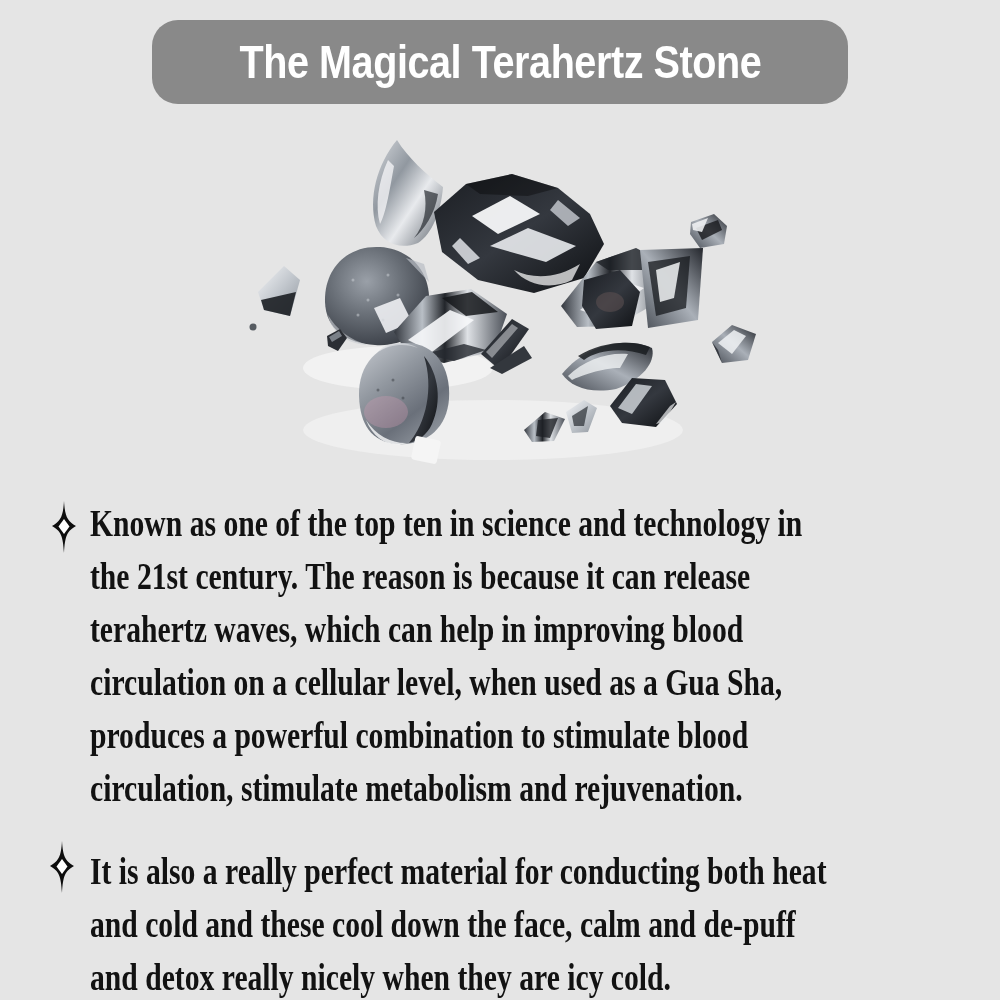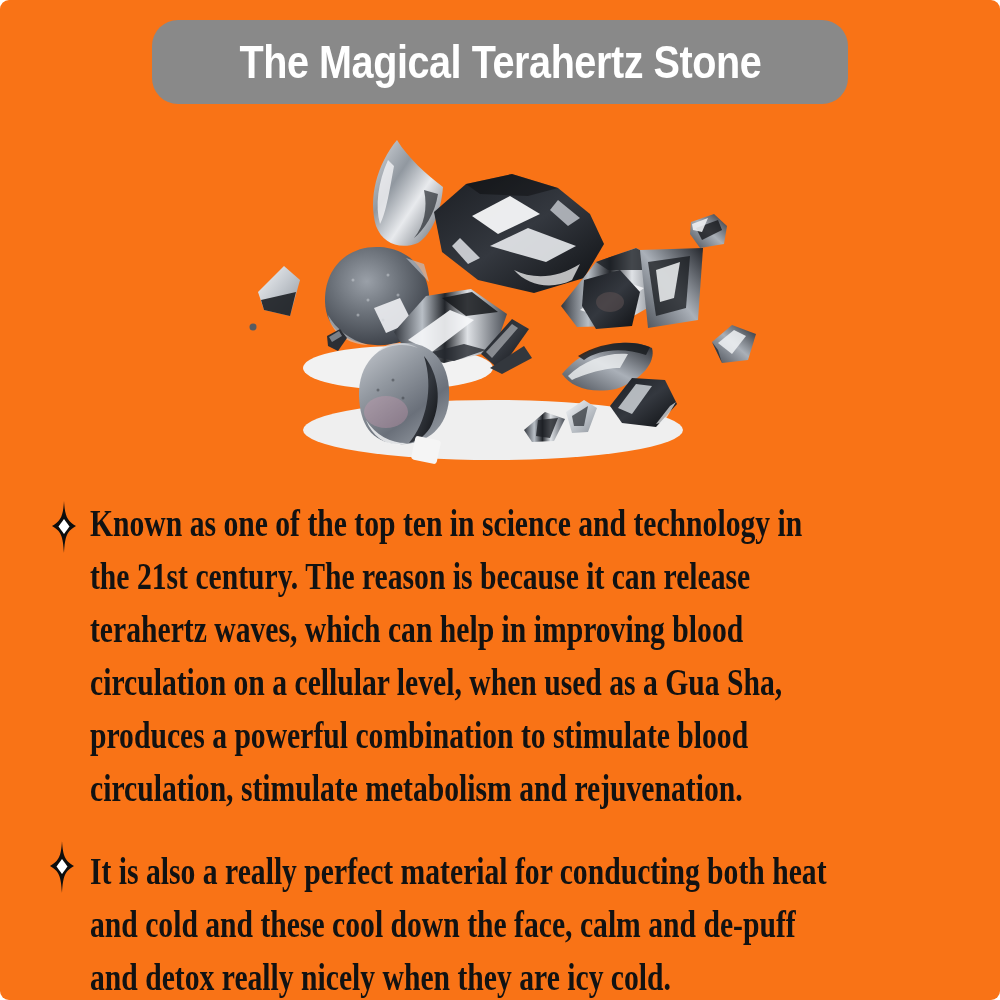--- a/index.html
+++ b/index.html
@@ -1,18 +1,18 @@
 <!DOCTYPE html>
 <html><head>
 <meta charset="utf-8">
 <style>
   html,body{margin:0;padding:0;background:#ffffff;}
   .page{
     position:relative;width:1000px;height:1000px;overflow:hidden;
-    background:#f97316;font-family:"Liberation Serif",serif;border-radius:9px;
+    background:#e5e5e5;font-family:"Liberation Serif",serif;
   }
   
   .banner{
     position:absolute;left:152px;top:20px;width:696px;height:84px;
     background:#898989;border-radius:26px;
     display:flex;align-items:center;justify-content:center;
   }
   .banner-title{
     font-family:"Liberation Sans",sans-serif;font-weight:700;font-size:46px;
     color:#ffffff;white-space:nowrap;letter-spacing:-0.5px;

